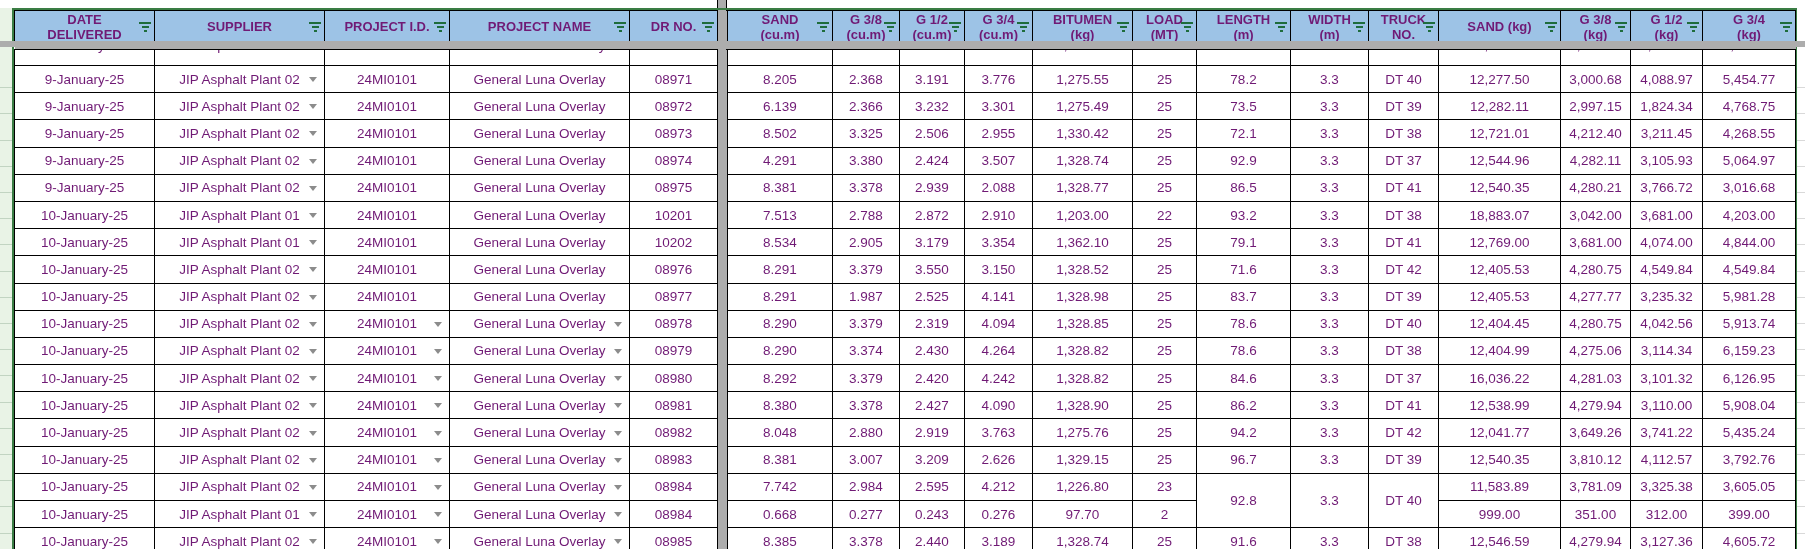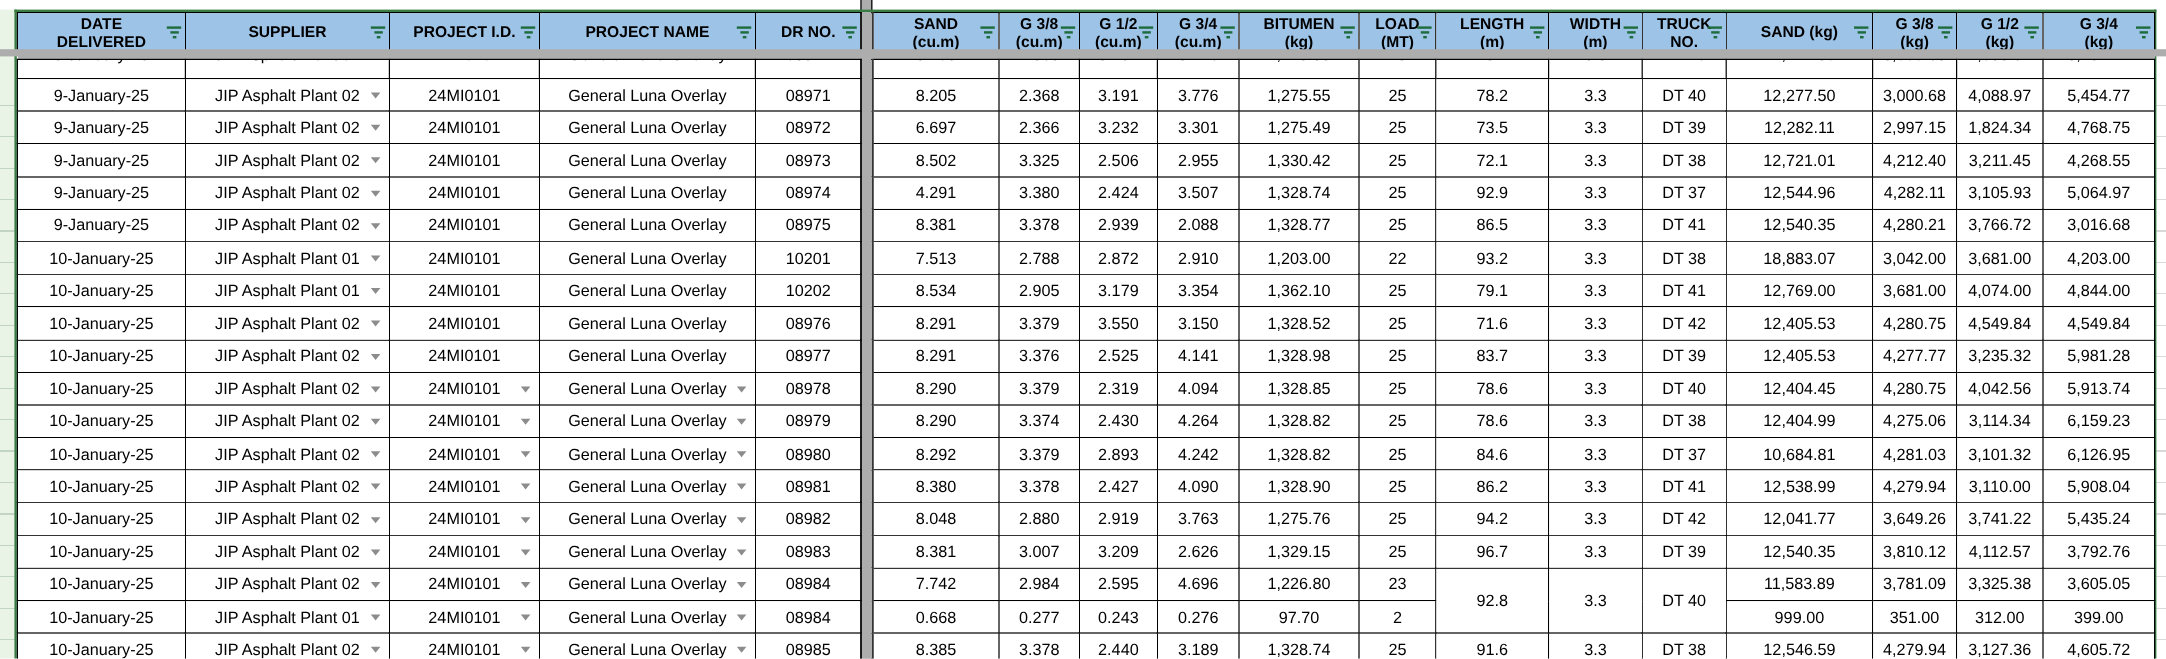--- a/index.html
+++ b/index.html
@@ -1,18 +1,18 @@
 <!DOCTYPE html>
 <html><head>
 <meta charset="utf-8">
 <style>
   html,body{margin:0;padding:0;background:#fff;}
   .sheet{
     position:relative;width:1805px;height:549px;overflow:hidden;background:#fff;
-    font-family:"Liberation Sans",sans-serif;color:#000000;
+    font-family:"Liberation Sans",sans-serif;color:#701a75;
   }
   
   .left-strip{position:absolute;left:0;top:8px;width:12px;height:541px;background:#E9F3E6;z-index:1;}
   .left-strip::after{content:"";position:absolute;left:0;top:54px;width:12px;height:474px;
     background:repeating-linear-gradient(to bottom,transparent 0,transparent 25.2px,#c2d4c2 25.2px,#c2d4c2 26.2px);}
   
   .right-strip{position:absolute;left:1797px;top:8px;width:8px;height:541px;background:#fff;z-index:1;}
   .right-strip::after{content:"";position:absolute;left:0;top:54px;width:8px;height:474px;
     background:repeating-linear-gradient(to bottom,transparent 0,transparent 25.2px,#d9d9d9 25.2px,#d9d9d9 26.2px);}
   
@@ -343,21 +343,21 @@
             <td>4,088.97</td>
             <td>5,454.77</td>
           </tr>
           <tr class="drow">
             <td>9-January-25</td>
             <td>JIP Asphalt Plant 02<span class="dd"></span></td>
             <td>24MI0101</td>
             <td>General Luna Overlay</td>
             <td>08972</td>
             <td class="pane"></td>
-            <td>6.697</td>
+            <td>6.139</td>
             <td>2.366</td>
             <td>3.232</td>
             <td>3.301</td>
             <td>1,275.49</td>
             <td>25</td>
             <td>73.5</td>
             <td>3.3</td>
             <td>DT 39</td>
             <td>12,282.11</td>
             <td>2,997.15</td>
@@ -491,21 +491,21 @@
             <td>4,549.84</td>
           </tr>
           <tr class="drow">
             <td>10-January-25</td>
             <td>JIP Asphalt Plant 02<span class="dd"></span></td>
             <td>24MI0101</td>
             <td>General Luna Overlay</td>
             <td>08977</td>
             <td class="pane"></td>
             <td>8.291</td>
-            <td>3.376</td>
+            <td>1.987</td>
             <td>2.525</td>
             <td>4.141</td>
             <td>1,328.98</td>
             <td>25</td>
             <td>83.7</td>
             <td>3.3</td>
             <td>DT 39</td>
             <td>12,405.53</td>
             <td>4,277.77</td>
             <td>3,235.32</td>
@@ -555,28 +555,28 @@
           </tr>
           <tr class="drow">
             <td>10-January-25</td>
             <td>JIP Asphalt Plant 02<span class="dd"></span></td>
             <td>24MI0101<span class="dd"></span></td>
             <td>General Luna Overlay<span class="dd"></span></td>
             <td>08980</td>
             <td class="pane"></td>
             <td>8.292</td>
             <td>3.379</td>
-            <td>2.893</td>
+            <td>2.420</td>
             <td>4.242</td>
             <td>1,328.82</td>
             <td>25</td>
             <td>84.6</td>
             <td>3.3</td>
             <td>DT 37</td>
-            <td>10,684.81</td>
+            <td>16,036.22</td>
             <td>4,281.03</td>
             <td>3,101.32</td>
             <td>6,126.95</td>
           </tr>
           <tr class="drow">
             <td>10-January-25</td>
             <td>JIP Asphalt Plant 02<span class="dd"></span></td>
             <td>24MI0101<span class="dd"></span></td>
             <td>General Luna Overlay<span class="dd"></span></td>
             <td>08981</td>
@@ -640,21 +640,21 @@
           <tr class="drow">
             <td>10-January-25</td>
             <td>JIP Asphalt Plant 02<span class="dd"></span></td>
             <td>24MI0101<span class="dd"></span></td>
             <td>General Luna Overlay<span class="dd"></span></td>
             <td>08984</td>
             <td class="pane"></td>
             <td>7.742</td>
             <td>2.984</td>
             <td>2.595</td>
-            <td>4.696</td>
+            <td>4.212</td>
             <td>1,226.80</td>
             <td>23</td>
             <td rowspan="2">92.8</td>
             <td rowspan="2">3.3</td>
             <td rowspan="2">DT 40</td>
             <td>11,583.89</td>
             <td>3,781.09</td>
             <td>3,325.38</td>
             <td>3,605.05</td>
           </tr>

